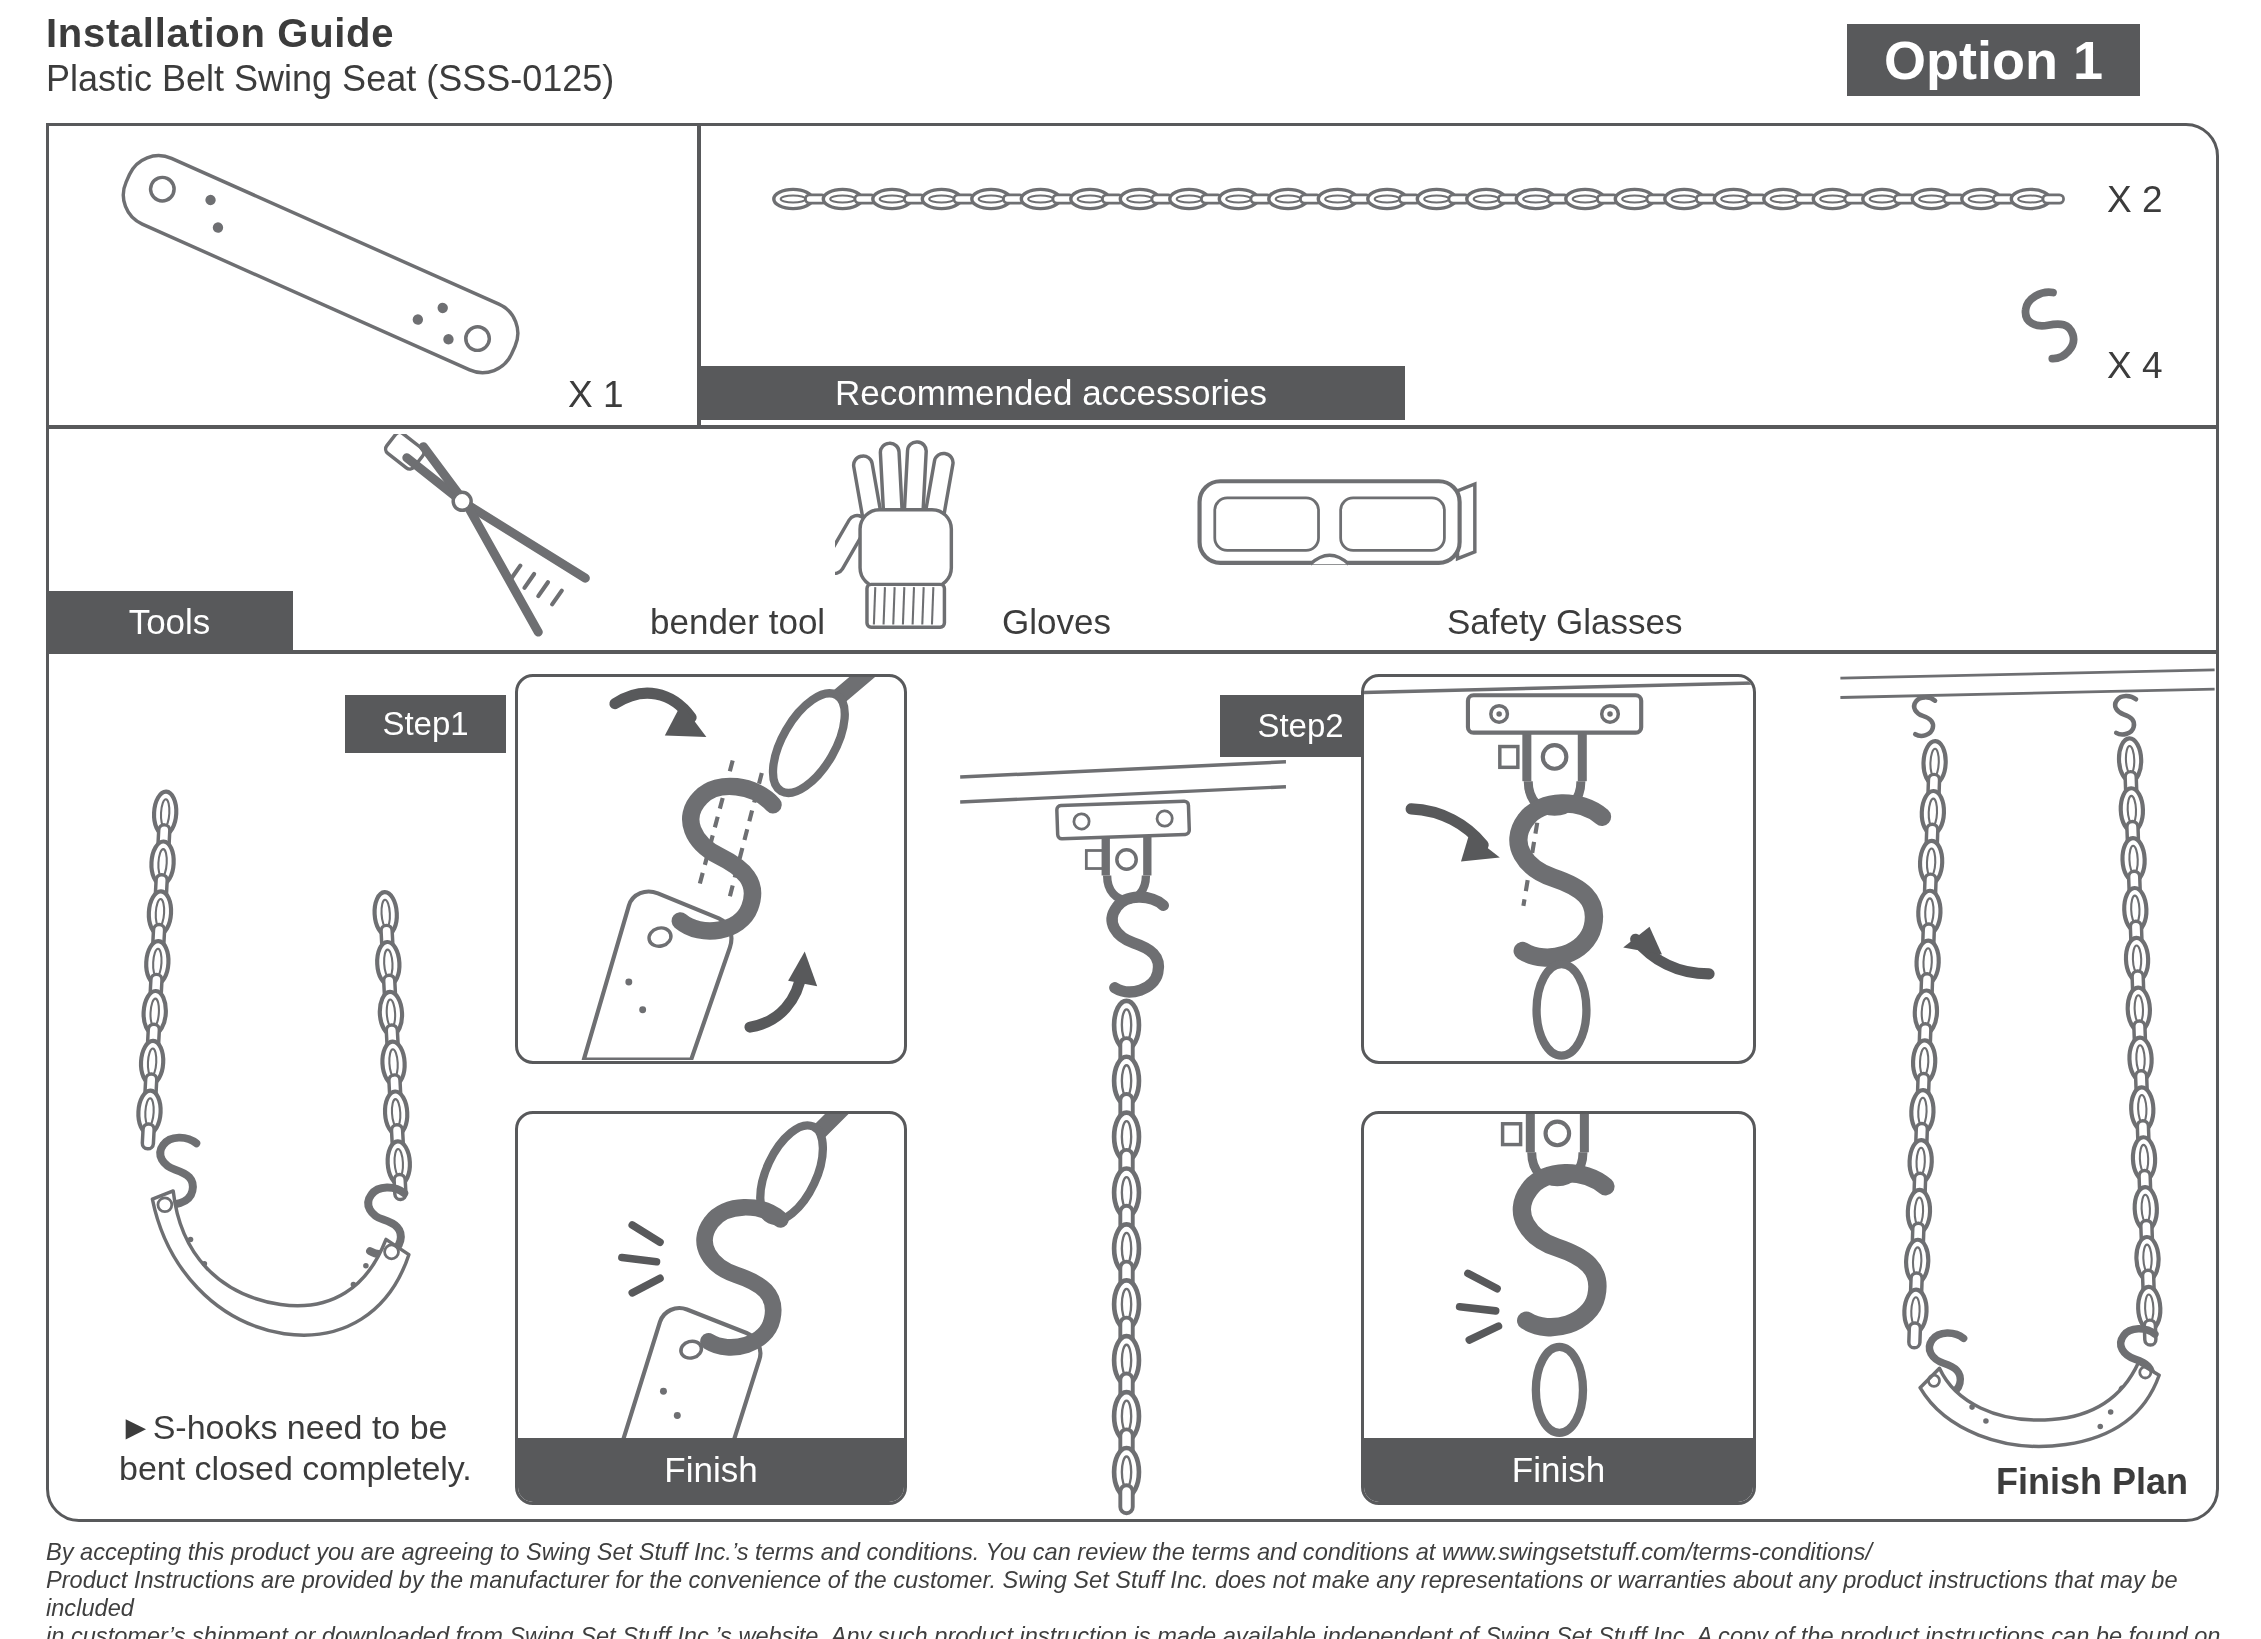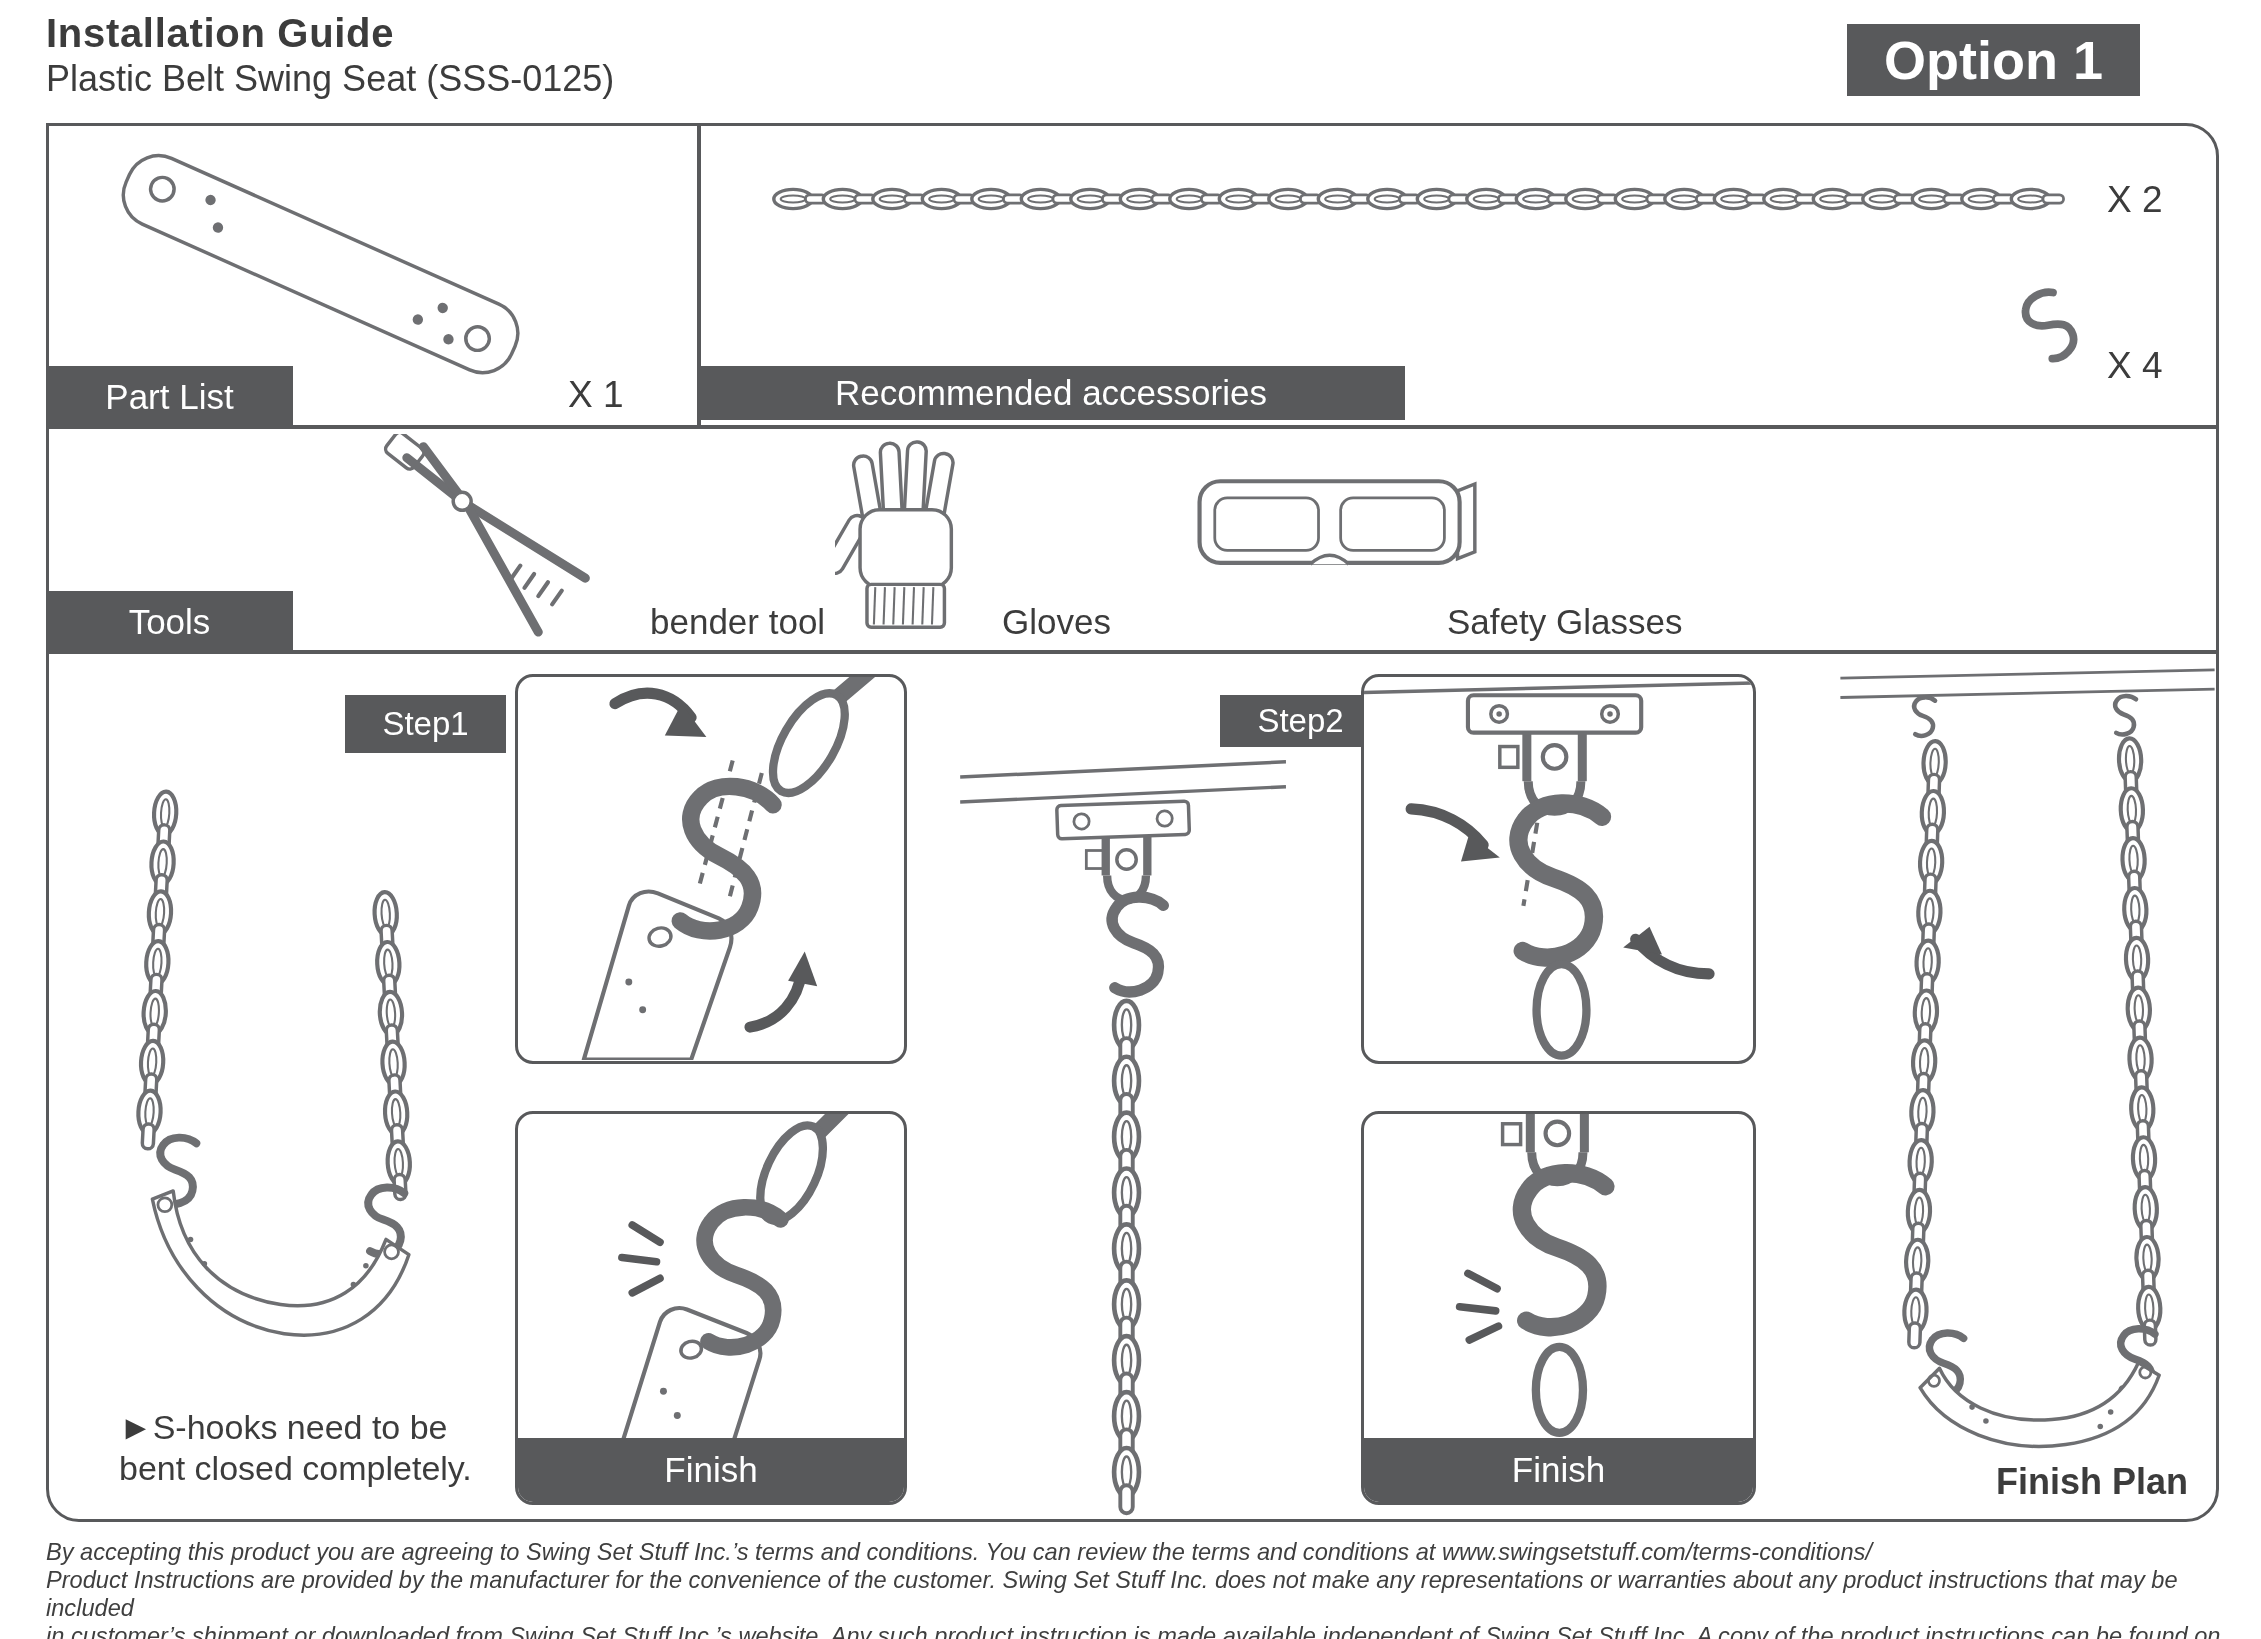--- a/index.html
+++ b/index.html
@@ -19,21 +19,21 @@
   .vdiv1 { left:697px; top:123px; width:3.5px; height:305px; }
   .hdiv1 { left:46px; top:425px; width:2173px; height:3.5px; }
   .hdiv2 { left:46px; top:650px; width:2173px; height:3.5px; }
 
   .tab { position:absolute; background:#58595b; color:#fff; display:flex; align-items:center; justify-content:center;
          font-size:35px; }
   .tab-partlist { left:46px; top:366px; width:247px; height:62px; }
   .tab-accessories { left:697px; top:366px; width:708px; height:54px; }
   .tab-tools { left:46px; top:591px; width:247px; height:62px; }
   .tab-step1 { left:345px; top:695px; width:161px; height:58px; font-size:33px; }
-  .tab-step2 { left:1220px; top:695px; width:161px; height:52px; font-size:33px; }
+  .tab-step2 { left:1220px; top:695px; width:161px; height:62px; font-size:33px; }
 
   .qty { position:absolute; font-size:37px; color:#3c3c3c; }
   .qty-seat { left:568px; top:374px; }
   .qty-chain { left:2107px; top:179px; }
   .qty-shook { left:2107px; top:345px; }
 
   .tool-label { position:absolute; font-size:35px; color:#3c3c3c; }
   .label-bender { left:650px; top:602px;text-align:center; }
   .label-gloves { left:1002px; top:602px; }
   .label-glasses { left:1447px; top:602px; }
@@ -88,21 +88,20 @@
 
   <div class="doc-title">Installation Guide</div>
   <div class="doc-subtitle">Plastic Belt Swing Seat (SSS-0125)</div>
   <div class="option-badge">Option 1</div>
 
   <div class="main-frame"></div>
   <div class="divider vdiv1"></div>
   <div class="divider hdiv1"></div>
   <div class="divider hdiv2"></div>
 
-  <div class="tab tab-partlist">Part List</div>
   <div class="tab tab-accessories">Recommended accessories</div>
   <div class="tab tab-tools">Tools</div>
   <div class="tab tab-step1">Step1</div>
   <div class="tab tab-step2">Step2</div>
 
   <svg class="illus illus-seat" viewBox="0 0 660 370">
     <g transform="translate(30,18) rotate(24)" stroke="#6e6f72" stroke-width="5" fill="#fff">
       <rect x="0" y="0" width="610" height="104" rx="46"></rect>
       <circle cx="52" cy="46" r="17"></circle>
       <circle cx="122" cy="32" r="5" fill="#6e6f72"></circle>

